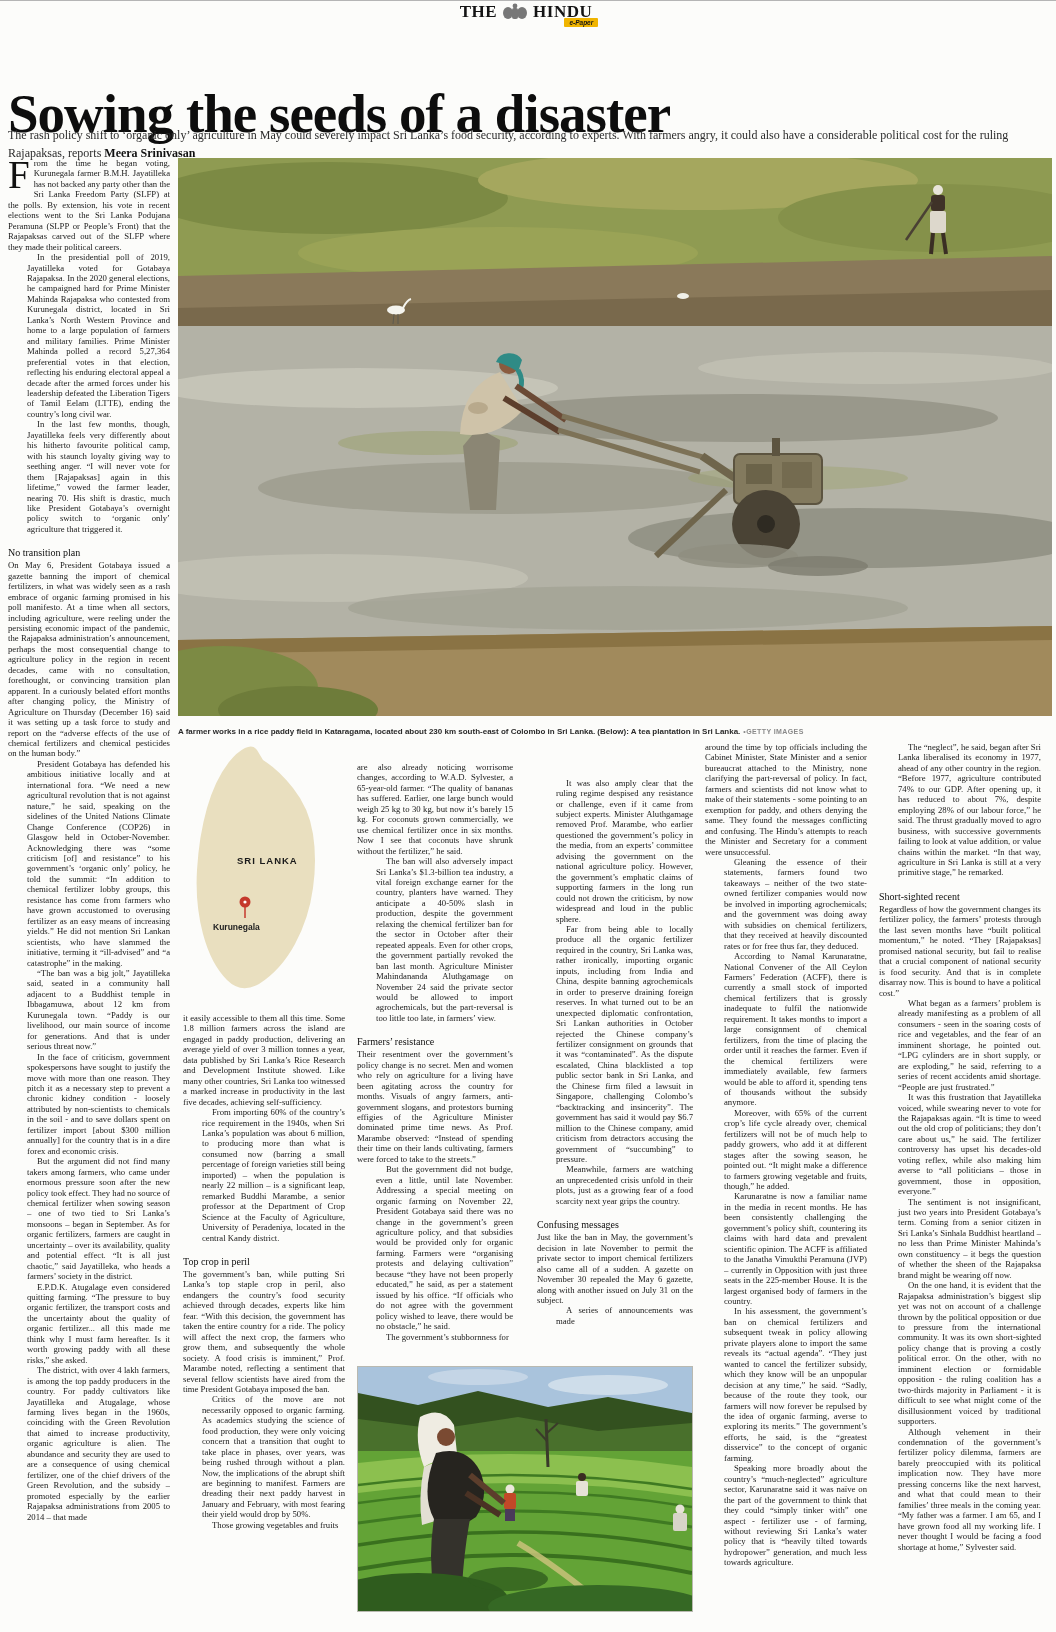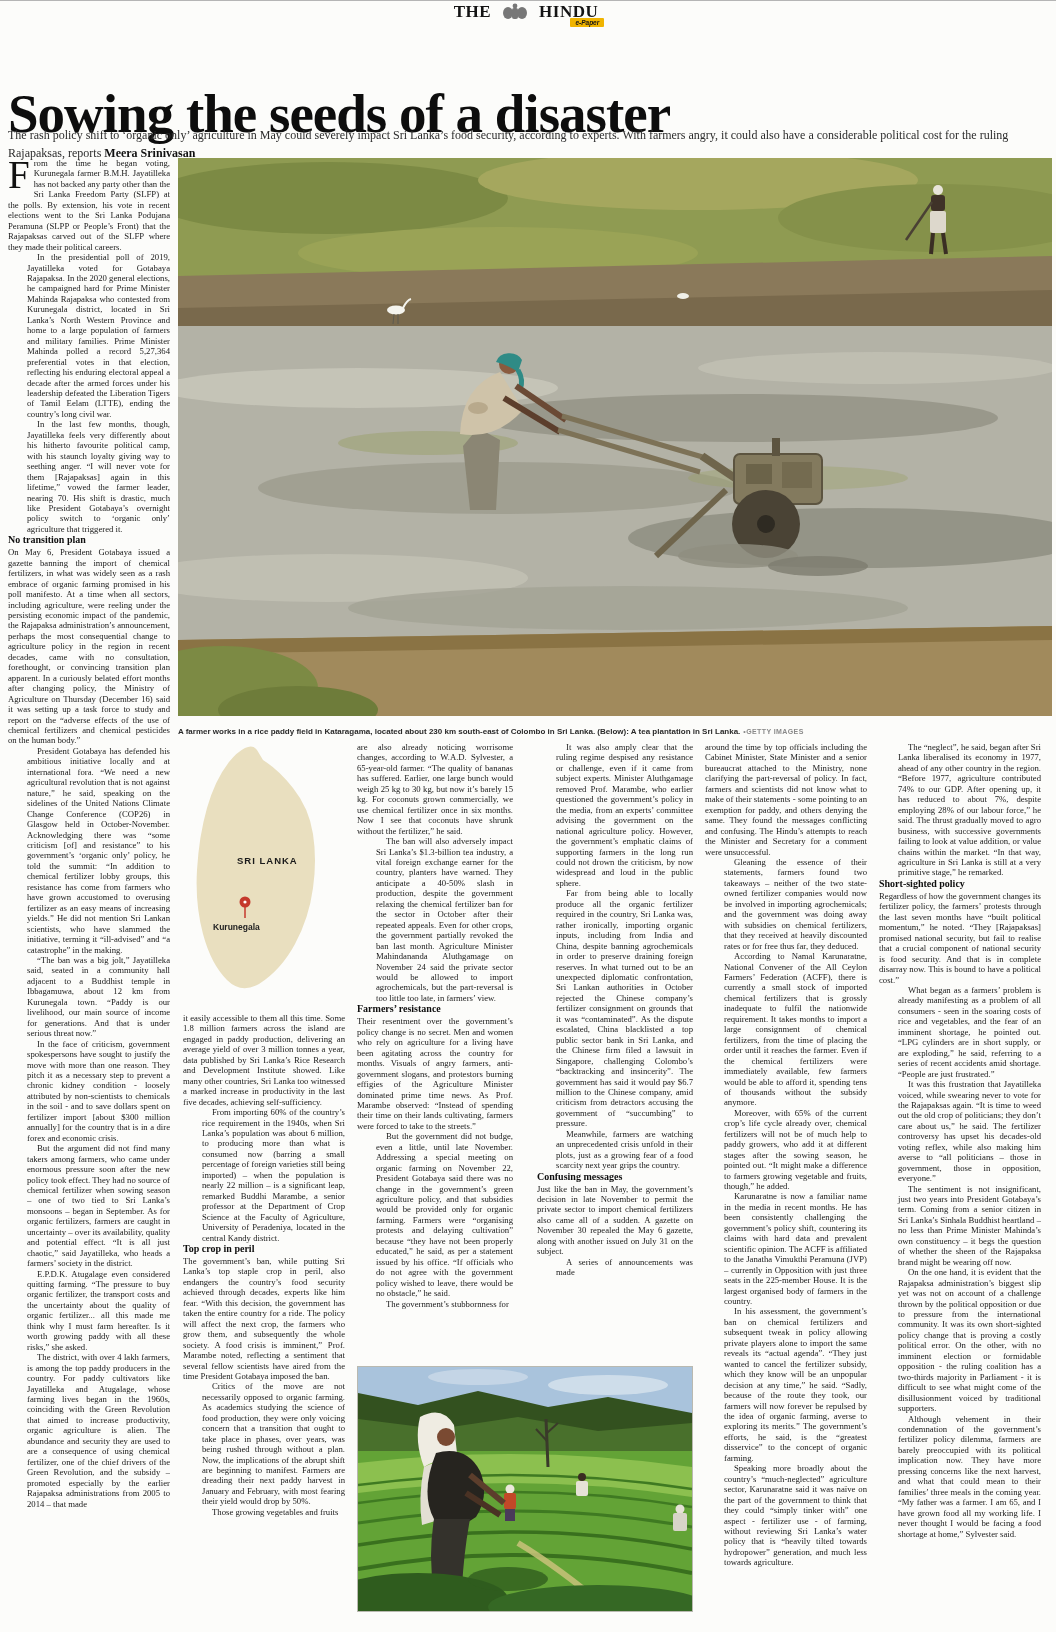--- a/index.html
+++ b/index.html
@@ -3,55 +3,55 @@
 <meta charset="utf-8">
 <style>
   html,body{margin:0;padding:0;background:#e8e8e8;}
   .page{position:relative;width:1056px;height:1632px;margin:0 auto;background:#fcfcfa;
         font-family:"Liberation Serif",serif;color:#1a1a1a;overflow:hidden;}
   .toprule{position:absolute;top:0;left:0;width:100%;height:0;border-top:1px solid #b5b5b5;}
 
   
   .masthead{position:absolute;top:2px;left:0;width:100%;text-align:center;}
   .mast-wrap{position:relative;display:inline-block;padding-right:4px;}
-  .mast-inner{display:inline-flex;align-items:flex-end;gap:9px;}
+  .mast-inner{display:inline-flex;align-items:flex-end;gap:3px;}
   .mast-word{font-family:"Liberation Serif",serif;font-weight:700;font-size:17px;letter-spacing:.5px;color:#141414;}
   .crest{width:30px;height:20px;}
   .badge{position:absolute;right:-2px;top:16px;background:#f0b400;color:#151515;
          font-family:"Liberation Sans",sans-serif;font-size:6.5px;font-weight:700;font-style:italic;
          padding:1px 5px;border-radius:1px;white-space:nowrap;}
 
   
   .headline{position:absolute;left:8px;top:48px;font-size:55px;font-weight:600;letter-spacing:-1px;
             line-height:1.05;color:#0d0d0d;white-space:nowrap;}
   .standfirst{position:absolute;left:8px;top:114px;width:1014px;font-size:12px;line-height:18px;color:#2c2c2c;}
   .standfirst b{font-weight:700;color:#111;}
 
   
   .col{font-size:8.7px;line-height:10.45px;text-align:justify;}
   .blk{margin:0;}
   .blk.p{text-indent:10px;margin-left:19px;}
   .blk.c,.blk.f{text-indent:0;}
-  .blk.h{font-weight:700;font-size:10px;line-height:12px;margin-top:0;margin-bottom:1px;
+  .blk.h{font-weight:400;font-size:10px;line-height:12px;margin-top:13px;margin-bottom:1px;
          text-indent:0;text-align:left;color:#0e0e0e;}
   .dropcap{float:left;font-size:39px;line-height:30px;padding:2px 4px 0 0;color:#111;}
 
   .leftcol{position:absolute;left:8px;top:158px;width:162px;height:1474px;overflow:hidden;}
 
   
   .photo-main{position:absolute;left:178px;top:158px;width:874px;height:558px;overflow:hidden;background:#a9a89a;}
   .caption{position:absolute;left:178px;top:719px;width:874px;font-family:"Liberation Sans",sans-serif;
            font-size:8px;font-weight:700;color:#2a2a2a;line-height:10px;}
   .caption .credit{color:#8a8a8a;font-size:7px;font-weight:700;letter-spacing:.4px;margin-left:3px;}
 
   
   .cols{position:absolute;left:183px;top:742px;display:flex;gap:12px;}
   .colA,.colD,.colE{width:162px;height:886px;overflow:hidden;}
   .groupBC{width:336px;display:flex;flex-direction:column;}
-  .bc-row{display:flex;gap:24px;height:620px;overflow:hidden;}
+  .bc-row{display:flex;gap:24px;height:620px;overflow:hidden;align-items:center;}
   .colB,.colC{width:162px;overflow:hidden;}
   .photo-tea{width:336px;height:246px;margin-top:4px;border:1px solid #b9b9b0;box-sizing:border-box;background:#63a336;}
 
   
   .map-fig{width:162px;height:266px;position:relative;margin-bottom:5px;}
 </style>
 </head>
 <body>
 
 <div class="page">
@@ -260,21 +260,21 @@
         <div class="blk c">around the time by top officials including the Cabinet Minister, State Minister and a senior bureaucrat attached to the Ministry, none clarifying the part-reversal of policy. In fact, farmers and scientists did not know what to make of their statements - some pointing to an exemption for paddy, and others denying the same. They found the messages conflicting and confusing. The Hindu’s attempts to reach the Minister and Secretary for a comment were unsuccessful.</div>
         <div class="blk p">Gleaning the essence of their statements, farmers found two takeaways – neither of the two state-owned fertilizer companies would now be involved in importing agrochemicals; and the government was doing away with subsidies on chemical fertilizers, that they received at heavily discounted rates or for free thus far, they deduced.</div>
         <div class="blk p">According to Namal Karunaratne, National Convener of the All Ceylon Farmers’ Federation (ACFF), there is currently a small stock of imported chemical fertilizers that is grossly inadequate to fulfil the nationwide requirement. It takes months to import a large consignment of chemical fertilizers, from the time of placing the order until it reaches the farmer. Even if the chemical fertilizers were immediately available, few farmers would be able to afford it, spending tens of thousands without the subsidy anymore.</div>
         <div class="blk p">Moreover, with 65% of the current crop’s life cycle already over, chemical fertilizers will not be of much help to paddy growers, who add it at different stages after the sowing season, he pointed out. “It might make a difference to farmers growing vegetable and fruits, though,” he added.</div>
         <div class="blk p">Karunaratne is now a familiar name in the media in recent months. He has been consistently challenging the government’s policy shift, countering its claims with hard data and prevalent scientific opinion. The ACFF is affiliated to the Janatha Vimukthi Peramuna (JVP) – currently in Opposition with just three seats in the 225-member House. It is the largest organised body of farmers in the country.</div>
         <div class="blk p">In his assessment, the government’s ban on chemical fertilizers and subsequent tweak in policy allowing private players alone to import the same reveals its “actual agenda”. “They just wanted to cancel the fertilizer subsidy, which they know will be an unpopular decision at any time,” he said. “Sadly, because of the route they took, our farmers will now forever be repulsed by the idea of organic farming, averse to exploring its merits.” The government’s efforts, he said, is the “greatest disservice” to the concept of organic farming.</div>
         <div class="blk p">Speaking more broadly about the country’s “much-neglected” agriculture sector, Karunaratne said it was naïve on the part of the government to think that they could “simply tinker with” one aspect - fertilizer use - of farming, without reviewing Sri Lanka’s water policy that is “heavily tilted towards hydropower” generation, and much less towards agriculture.</div>
       </div>
     <div class="colE col">
         <div class="blk p">The “neglect”, he said, began after Sri Lanka liberalised its economy in 1977, ahead of any other country in the region. “Before 1977, agriculture contributed 74% to our GDP. After opening up, it has reduced to about 7%, despite employing 28% of our labour force,” he said. The thrust gradually moved to agro business, with successive governments failing to look at value addition, or value chains within the market. “In that way, agriculture in Sri Lanka is still at a very primitive stage,” he remarked.</div>
-        <div class="blk h">Short-sighted policy</div>
+        <div class="blk h">Short-sighted recent</div>
         <div class="blk f">Regardless of how the government changes its fertilizer policy, the farmers’ protests through the last seven months have “built political momentum,” he noted. “They [Rajapaksas] promised national security, but fail to realise that a crucial component of national security is food security. And that is in complete disarray now. This is bound to have a political cost.”</div>
         <div class="blk p">What began as a farmers’ problem is already manifesting as a problem of all consumers - seen in the soaring costs of rice and vegetables, and the fear of an imminent shortage, he pointed out. “LPG cylinders are in short supply, or are exploding,” he said, referring to a series of recent accidents amid shortage. “People are just frustrated.”</div>
         <div class="blk p">It was this frustration that Jayatilleka voiced, while swearing never to vote for the Rajapaksas again. “It is time to weed out the old crop of politicians; they don’t care about us,” he said. The fertilizer controversy has upset his decades-old voting reflex, while also making him averse to “all politicians – those in government, those in opposition, everyone.”</div>
         <div class="blk p">The sentiment is not insignificant, just two years into President Gotabaya’s term. Coming from a senior citizen in Sri Lanka’s Sinhala Buddhist heartland – no less than Prime Minister Mahinda’s own constituency – it begs the question of whether the sheen of the Rajapaksa brand might be wearing off now.</div>
         <div class="blk p">On the one hand, it is evident that the Rajapaksa administration’s biggest slip yet was not on account of a challenge thrown by the political opposition or due to pressure from the international community. It was its own short-sighted policy change that is proving a costly political error. On the other, with no imminent election or formidable opposition - the ruling coalition has a two-thirds majority in Parliament - it is difficult to see what might come of the disillusionment voiced by traditional supporters.</div>
         <div class="blk p">Although vehement in their condemnation of the government’s fertilizer policy dilemma, farmers are barely preoccupied with its political implication now. They have more pressing concerns like the next harvest, and what that could mean to their families’ three meals in the coming year. “My father was a farmer. I am 65, and I have grown food all my working life. I never thought I would be facing a food shortage at home,” Sylvester said.</div>
       </div>
   </div>
 </div>
 

